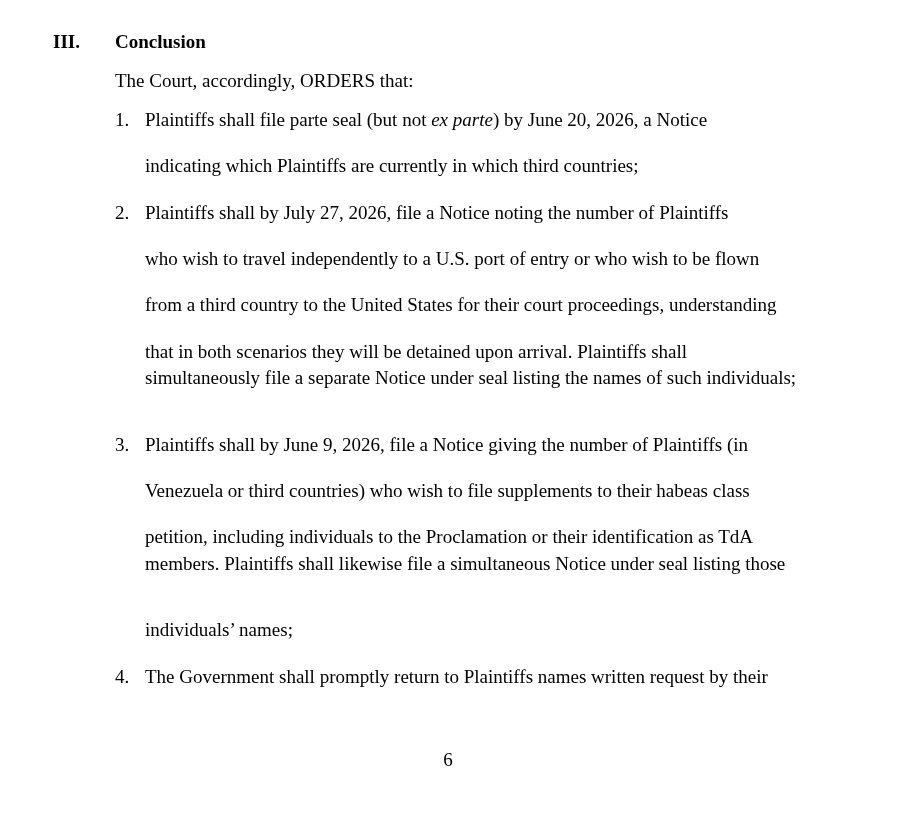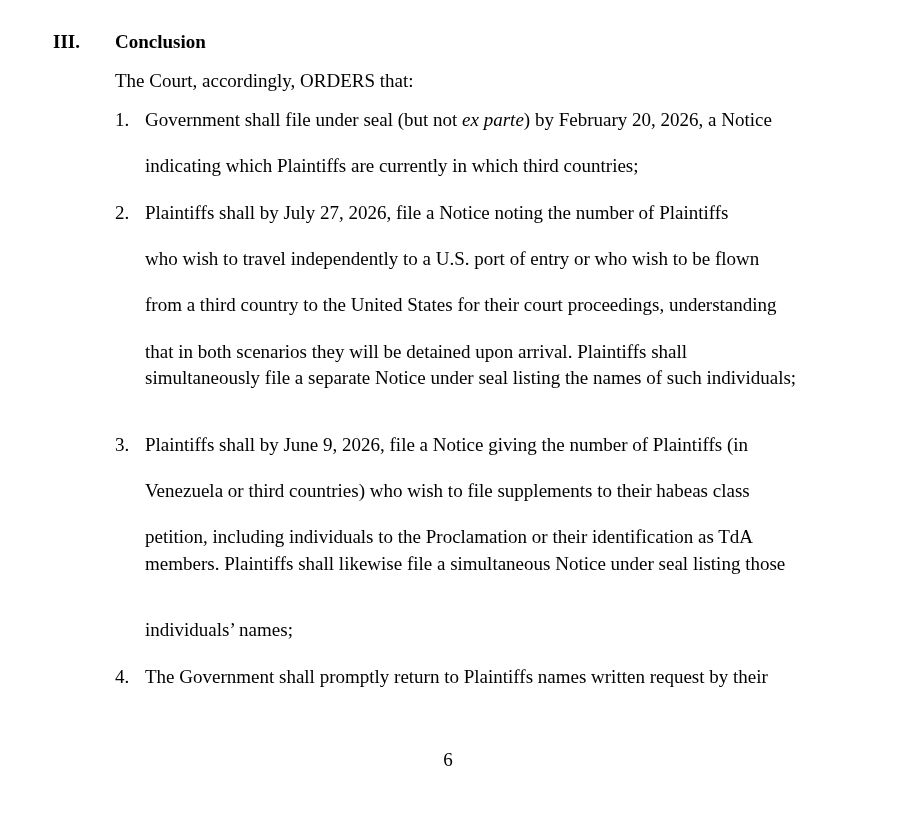--- a/index.html
+++ b/index.html
@@ -70,21 +70,21 @@
 <body>
 
 <div class="heading">
   <span class="num">III.</span>
   <span class="title">Conclusion</span>
 </div>
 
 <div class="intro">The Court, accordingly, ORDERS that:</div>
 
 <div class="marker" style="top:108px">1.</div>
-<div class="line" style="top:108px"><span>Government shall file under seal (but not </span><i>ex parte</i><span>) by February 20, 2026, a Notice</span></div>
+<div class="line" style="top:108px"><span>Plaintiffs shall file parte seal (but not </span><i>ex parte</i><span>) by June 20, 2026, a Notice</span></div>
 <div class="line" style="top:154px">indicating which Plaintiffs are currently in which third countries;</div>
 
 <div class="marker" style="top:201px">2.</div>
 <div class="line" style="top:201px">Plaintiffs shall by July 27, 2026, file a Notice noting the number of Plaintiffs</div>
 <div class="line" style="top:247px">who wish to travel independently to a U.S. port of entry or who wish to be flown</div>
 <div class="line" style="top:293px">from a third country to the United States for their court proceedings, understanding</div>
 <div class="line" style="top:340px">that in both scenarios they will be detained upon arrival.  Plaintiffs shall</div>
 <div class="line" style="top:366px">simultaneously file a separate Notice under seal listing the names of such individuals;</div>
 
 <div class="marker" style="top:433px">3.</div>

